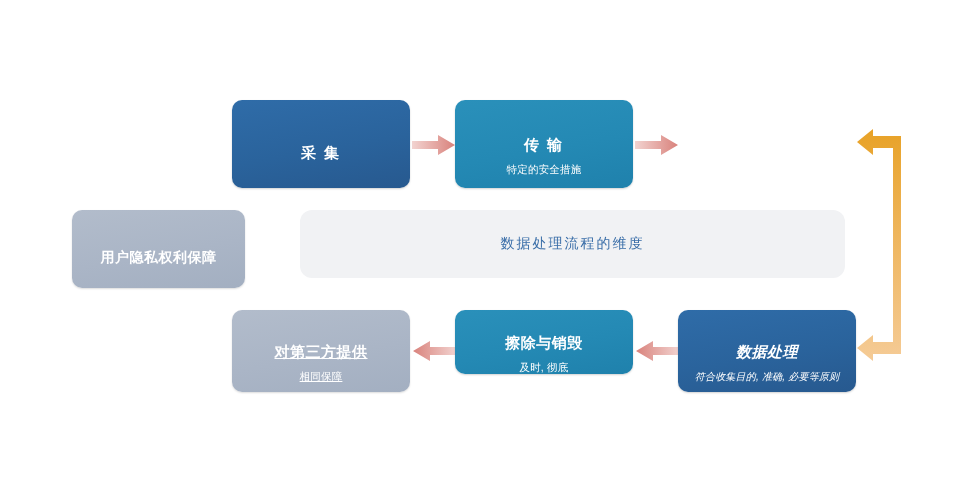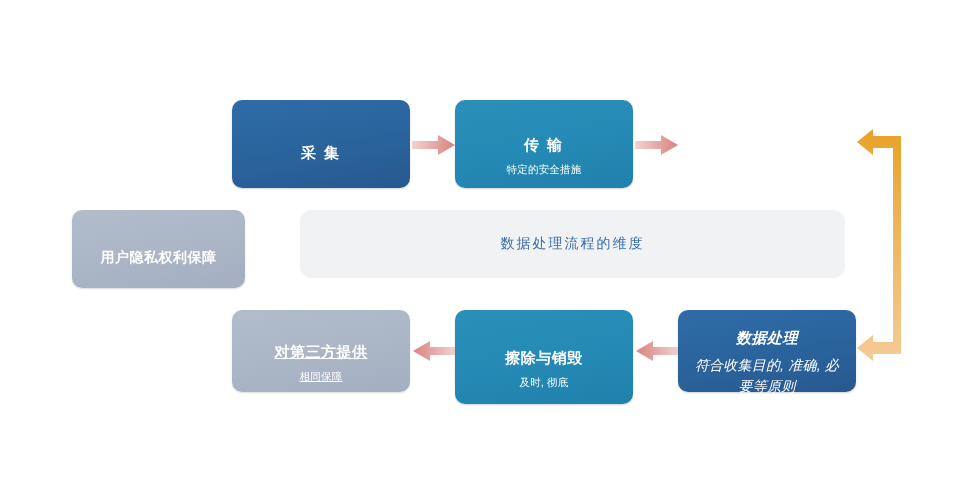--- a/index.html
+++ b/index.html
@@ -143,40 +143,40 @@
       <defs>
         <linearGradient id="gRedL1" x1="0" y1="0" x2="1" y2="0">
           <stop offset="0%" stop-color="#d9827c"></stop>
           <stop offset="100%" stop-color="#f2d3d0"></stop>
         </linearGradient>
       </defs>
       <path d="M44,7 L18,7 L18,1 L1,11 L18,21 L18,15 L44,15 Z" fill="url(#gRedL1)"></path>
     </svg>
   </div>
 
-  <div class="node teal" style="left:455px; top:310px; width:178px; height:94px;">
+  <div class="node teal" style="left:455px; top:310px; width:178px; height:64px;">
     <div class="title" style="letter-spacing:0.5px;">擦除与销毁</div>
     <div class="subtitle">及时, 彻底</div>
   </div>
 
   <div class="arrow-h" style="left:635px; top:340px; width:44px; height:22px;">
     <svg width="44" height="22" viewBox="0 0 44 22">
       <defs>
         <linearGradient id="gRedL2" x1="0" y1="0" x2="1" y2="0">
           <stop offset="0%" stop-color="#d9827c"></stop>
           <stop offset="100%" stop-color="#f2d3d0"></stop>
         </linearGradient>
       </defs>
       <path d="M44,7 L18,7 L18,1 L1,11 L18,21 L18,15 L44,15 Z" fill="url(#gRedL2)"></path>
     </svg>
   </div>
 
   <div class="node blue" style="left:678px; top:310px; width:178px; height:82px;font-style:italic;">
     <div class="title" style="letter-spacing:0.5px;">数据处理</div>
-    <div class="subtitle" style="font-size:14px;">符合收集目的, 准确, 必要等原则</div>
+    <div class="subtitle" style="font-size:10px;">符合收集目的, 准确, 必要等原则</div>
   </div>
 
   <div class="return-arrow" style="left:856px; top:125px; width:54px; height:240px;">
     <svg width="54" height="240" viewBox="0 0 54 240">
       <defs>
         <linearGradient id="gOrange" x1="0" y1="0" x2="0" y2="1">
           <stop offset="0%" stop-color="#e8a227"></stop>
           <stop offset="45%" stop-color="#eeb55c"></stop>
           <stop offset="100%" stop-color="#f5cb96"></stop>
         </linearGradient>

